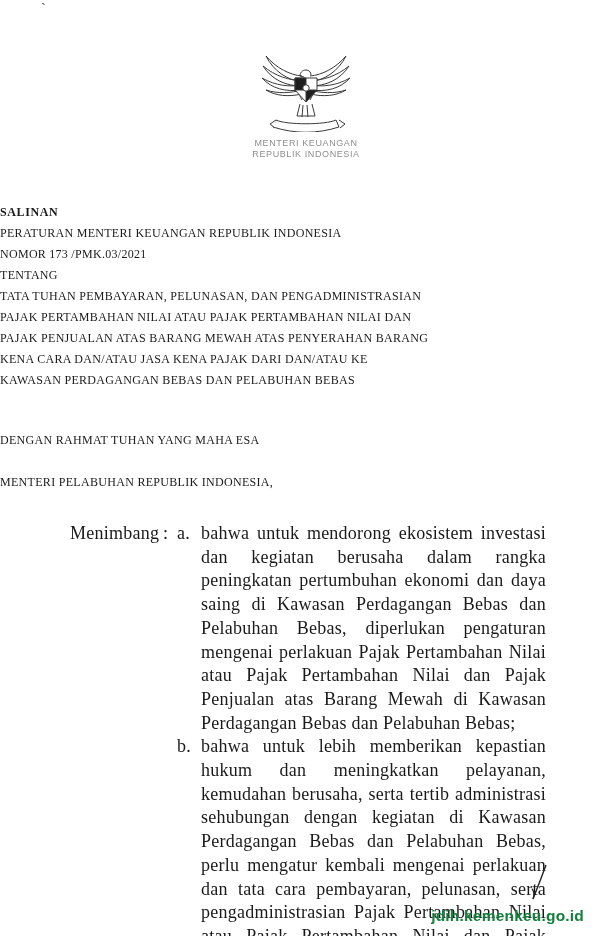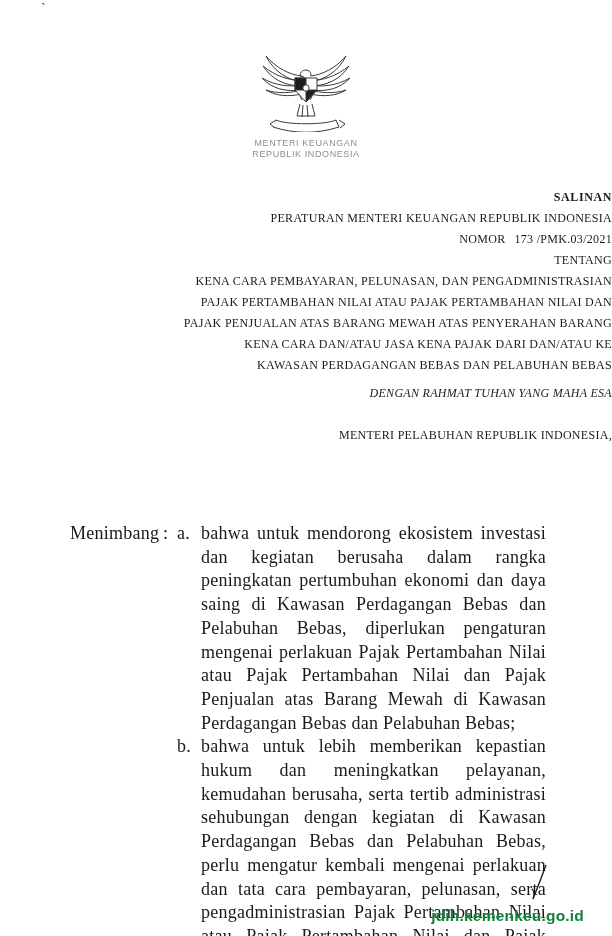--- a/index.html
+++ b/index.html
@@ -36,31 +36,31 @@
     font-family: "Liberation Sans", sans-serif;
     font-size: 9px;
     letter-spacing: 0.6px;
     line-height: 11px;
     color: #8e8e8e;
   }
 
   
   .title-block {
     position: absolute;
-    top: 187px;
+    top: 202px;
     left: 0;
     right: 0;
-    text-align: right;
+    text-align: left;
     font-size: 12px;
     line-height: 21px;
     letter-spacing: 0.3px;
   }
   .salinan { font-weight: bold; letter-spacing: 0.6px; }
-  .nomor-value { margin-left: 9px; }
-  .invocation { margin-top: 7px; font-style: italic; }
+  .nomor-value { margin-left: 3px; }
+  .invocation { margin-top: 39px; }
   .authority { margin-top: 21px; }
 
   
   .considerations {
     position: absolute;
     top: 522px;
     left: 70px;
     width: 476px;
     font-size: 18px;
     line-height: 23.7px;
@@ -140,21 +140,21 @@
     </div>
   </div>
 
   <div class="title-block">
     <div class="salinan">SALINAN</div>
     <div>PERATURAN MENTERI KEUANGAN REPUBLIK INDONESIA</div>
     <div>
       <span>NOMOR</span><span class="nomor-value">173 /PMK.03/2021</span>
     </div>
     <div>TENTANG</div>
-    <div>KENA CARA PEMBAYARAN, PELUNASAN, DAN PENGADMINISTRASIAN</div>
+    <div>TATA TUHAN PEMBAYARAN, PELUNASAN, DAN PENGADMINISTRASIAN</div>
     <div>PAJAK PERTAMBAHAN NILAI ATAU PAJAK PERTAMBAHAN NILAI DAN</div>
     <div>PAJAK PENJUALAN ATAS BARANG MEWAH ATAS PENYERAHAN BARANG</div>
     <div>KENA CARA DAN/ATAU JASA KENA PAJAK DARI DAN/ATAU KE</div>
     <div>KAWASAN PERDAGANGAN BEBAS DAN PELABUHAN BEBAS</div>
     <div class="invocation">DENGAN RAHMAT TUHAN YANG MAHA ESA</div>
     <div class="authority">MENTERI PELABUHAN REPUBLIK INDONESIA,</div>
   </div>
 
   <div class="considerations">
     <div class="c-row">

